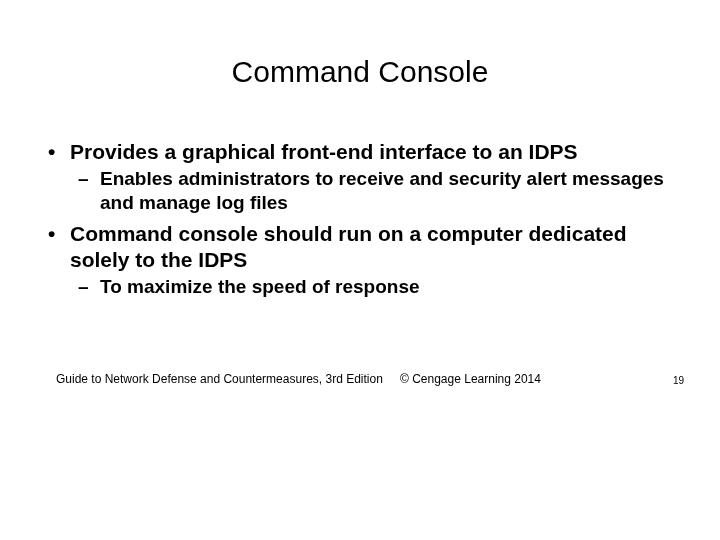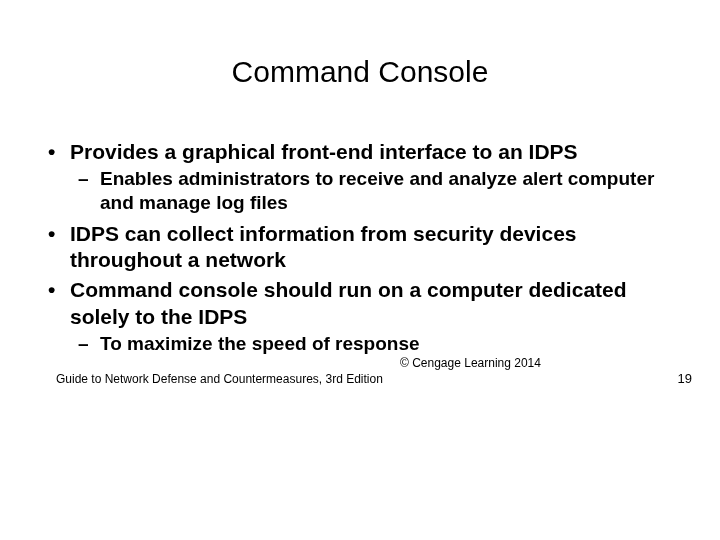--- a/index.html
+++ b/index.html
@@ -74,48 +74,45 @@
     color: #000;
   }
   .footer-left {
     position: absolute;
     left: 56px;
     bottom: 0;
   }
   .footer-center {
     position: absolute;
     left: 400px;
-    bottom: 16px;
+    bottom: 0;
   }
   .footer-right {
     position: absolute;
-    right: 28px;
+    right: 36px;
     bottom: 0;
-    font-size: 13px;
+    font-size: 10px;
   }
 </style>
 </head>
 <body>
 
 <div class="slide">
 
   <div class="title">Command Console</div>
 
   <div class="body">
     <ul class="level1">
       <li>
         <span>Provides a graphical front-end interface to an IDPS</span>
         <ul class="level2">
           <li>
-            <span>Enables administrators to receive and analyze alert computer and manage log files</span>
+            <span>Enables administrators to receive and security alert messages and manage log files</span>
           </li>
         </ul>
-      </li>
-      <li>
-        <span>IDPS can collect information from security devices throughout a network</span>
       </li>
       <li>
         <span>Command console should run on a computer dedicated solely to the IDPS</span>
         <ul class="level2">
           <li>
             <span>To maximize the speed of response</span>
           </li>
         </ul>
       </li>
     </ul>

